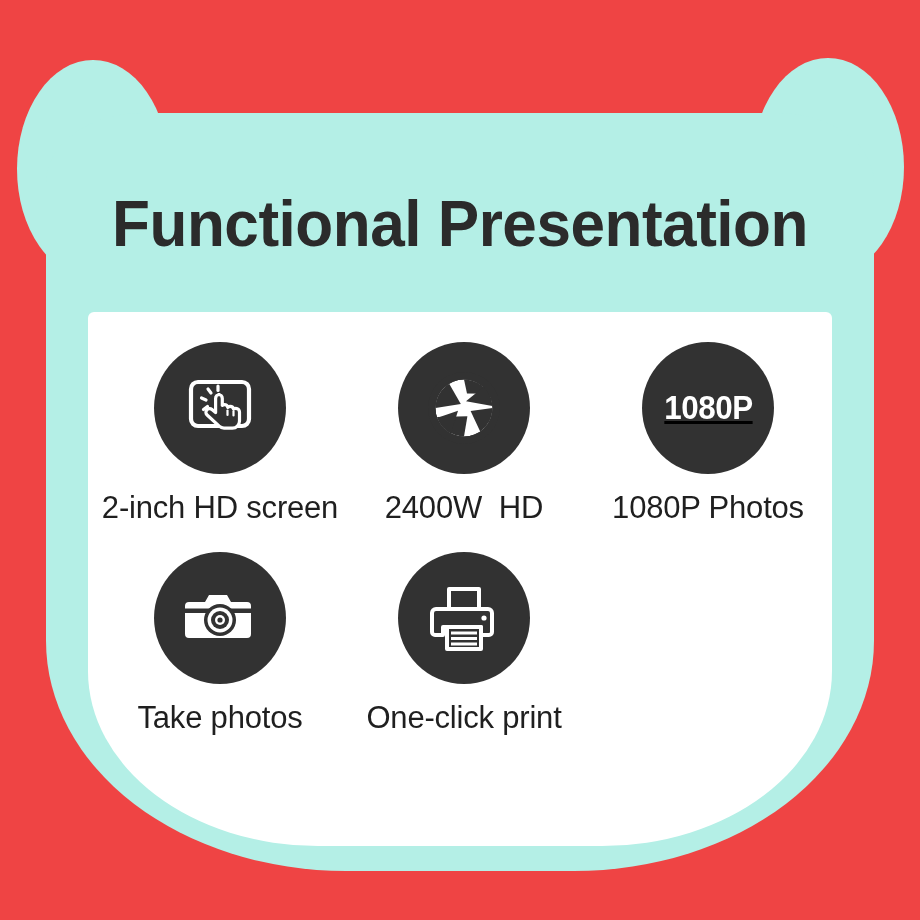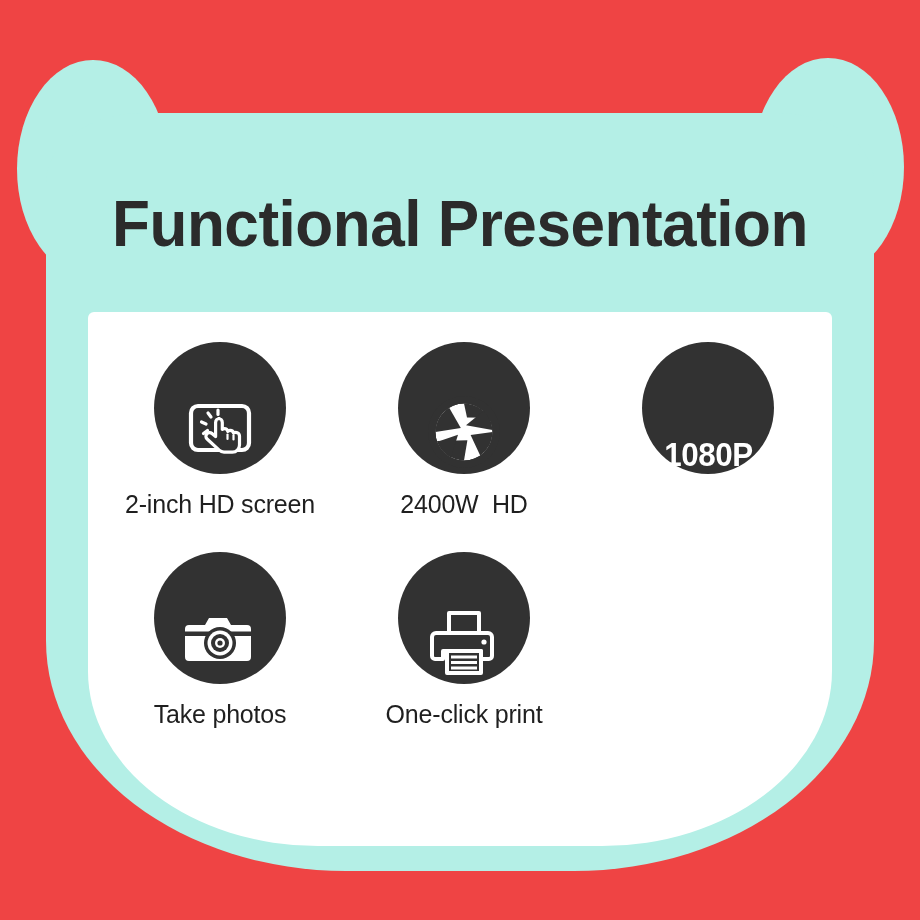--- a/index.html
+++ b/index.html
@@ -95,38 +95,39 @@
   .feature.c1 { left: 252px; }
   .feature.c2 { left: 496px; }
 
   .icon-circle {
     width: 132px;
     height: 132px;
     margin: 0 auto;
     border-radius: 50%;
     background: #323232;
     display: flex;
-    align-items: flex-end;
+    align-items: center;
     justify-content: center;
+    text-decoration: underline;
   }
   .icon-circle svg { display: block; }
 
   .badge-text {
     color: #ffffff;
     font-family: "Liberation Sans Narrow", "Liberation Sans", "DejaVu Sans", sans-serif;
     font-weight: 700;
     font-size: 33px;
     letter-spacing: -0.5px;
     transform: scaleX(0.95);
   }
 
   .caption {
     margin-top: 16px;
     font-family: "Liberation Sans", "DejaVu Sans", sans-serif;
-    font-size: 25px;
+    font-size: 31px;
     color: #1f1f1f;
     white-space: pre;
     letter-spacing: -0.2px;
   }
 </style>
 </head>
 <body>
 
 <div id="poster">
 
@@ -177,20 +178,21 @@
             <path d="M42 6 a36 36 0 1 0 0 72 a36 36 0 1 0 0 -72 z m0 7.5 a28.5 28.5 0 1 1 0 57 a28.5 28.5 0 1 1 0 -57 z" fill="#323232"></path>
           </svg>
         </div>
         <div class="caption">2400W  HD</div>
       </div>
 
       <div class="feature r0 c2">
         <div class="icon-circle">
           <span class="badge-text">1080P</span>
         </div>
+        <div class="caption">1080P Photos</div>
       </div>
 
       <div class="feature r1 c1">
         <div class="icon-circle">
           <svg width="84" height="84" viewBox="0 0 84 84" aria-hidden="true">
             <g fill="none" stroke="#ffffff" stroke-width="4" stroke-linejoin="round">
               <rect x="27" y="13" width="30" height="20"></rect>
               <path d="M18 33 h48 a4 4 0 0 1 4 4 v19 a3 3 0 0 1 -3 3 h-8 v-8 h-38 v8 h-8 a3 3 0 0 1 -3 -3 v-19 a4 4 0 0 1 4 -4 z"></path>
               <rect x="25" y="51" width="34" height="22"></rect>
             </g>

